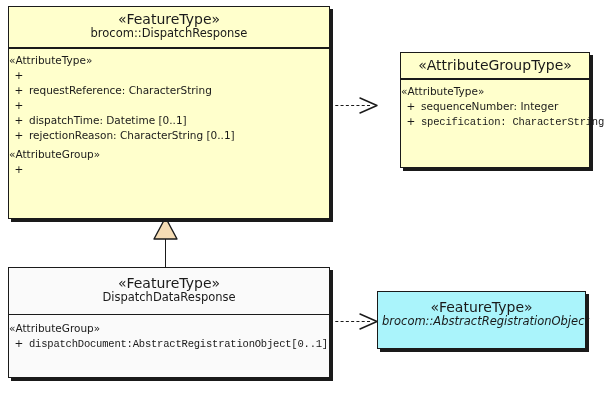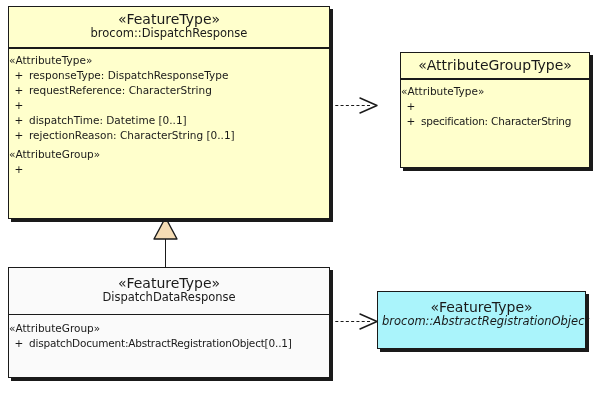--- a/index.html
+++ b/index.html
@@ -77,21 +77,21 @@
     width: 20px;
     flex: 0 0 20px;
     text-align: center;
     font-size: 10.5px;
     color: #1a1a1a;
   }
   .attr-text {
     font-size: 10.5px;
     color: #1a1a1a;
   }
-  .attr-text.tight { letter-spacing: -0.2px; }
+  .attr-text.tight { letter-spacing: -0.2px; font-family: Liberation Mono, monospace; }
   .dash-h {
     position: absolute;
     height: 0;
     border-top: 1px dashed #1a1a1a;
     z-index: 2;
   }
   .vline {
     position: absolute;
     width: 0;
     border-left: 1px solid #1a1a1a;
@@ -126,21 +126,20 @@
   <div class="uml-class yellow" style="left:8px; top:6px; width:322px; height:213px;">
     <div class="uml-header">
       <div class="stereo">«FeatureType»</div>
       <div class="cls-name">brocom::DispatchResponse</div>
     </div>
     <div class="uml-body">
       <div class="grp-label">«AttributeType»</div>
 
       <div class="attr-row">
         <span class="attr-vis">+</span>
-        <span class="attr-text">responseType: DispatchResponseType</span>
       </div>
       <div class="attr-row">
         <span class="attr-vis">+</span>
         <span class="attr-text">requestReference: CharacterString</span>
       </div>
       <div class="attr-row">
         <span class="attr-vis">+</span>
       </div>
       <div class="attr-row">
         <span class="attr-vis">+</span>
@@ -159,20 +158,21 @@
   </div>
 
   <div class="uml-class yellow" style="left:377px; top:52px; width:190px; height:116px;margin-left:23px;">
     <div class="uml-header">
       <div class="stereo">«AttributeGroupType»</div>
     </div>
     <div class="uml-body">
       <div class="grp-label">«AttributeType»</div>
       <div class="attr-row">
         <span class="attr-vis">+</span>
+        <span class="attr-text">sequenceNumber: Integer</span>
       </div>
       <div class="attr-row">
         <span class="attr-vis">+</span>
         <span class="attr-text tight">specification: CharacterString</span>
       </div>
     </div>
   </div>
 
   <div class="uml-class white" style="left:8px; top:267px; width:322px; height:111px;">
     <div class="uml-header" style="padding:8px 4px 9px 4px;">

